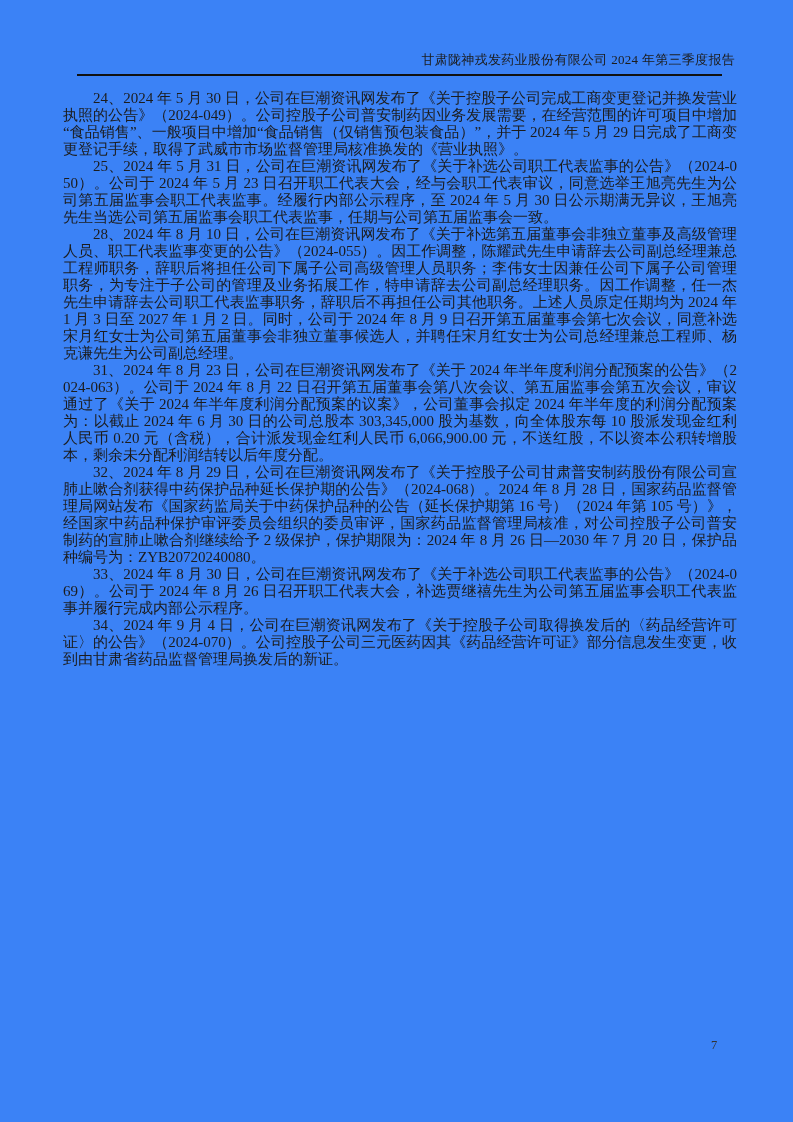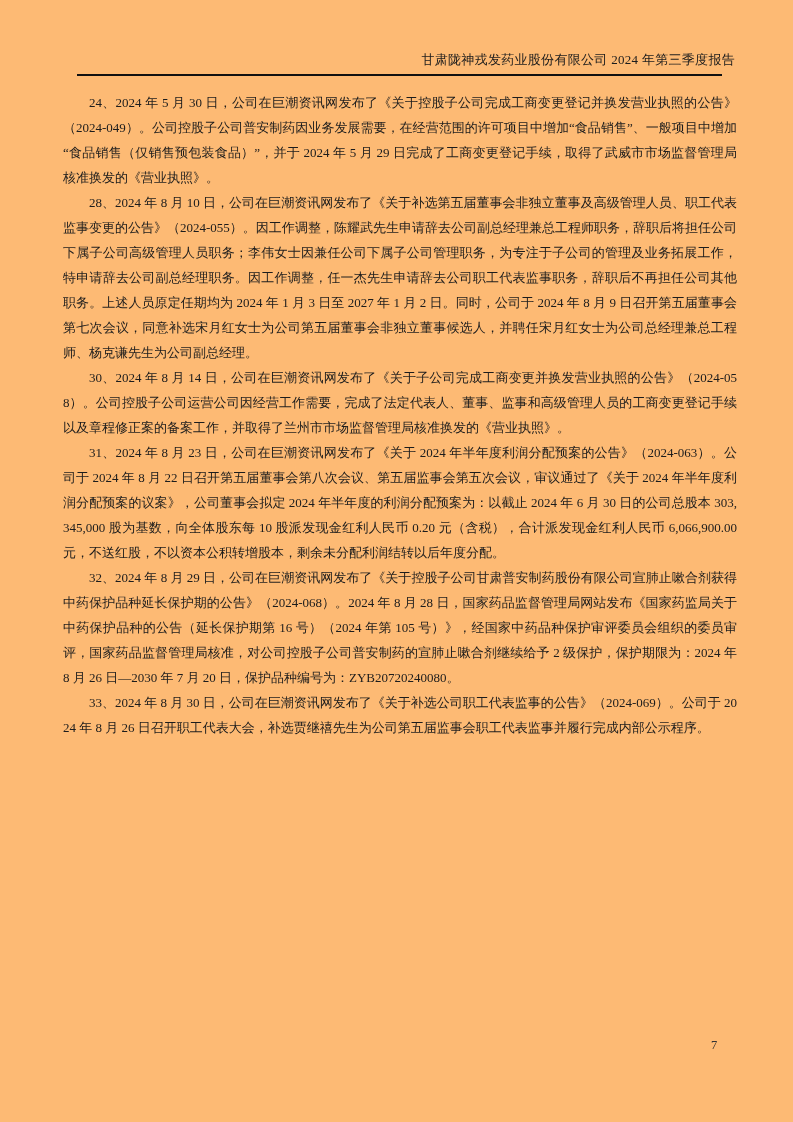--- a/index.html
+++ b/index.html
@@ -4,21 +4,21 @@
 <style>
   html, body {
     margin: 0;
     padding: 0;
     background: #ffffff;
   }
   .page {
     position: relative;
     width: 793px;
     height: 1122px;
-    background: #fdba74;
+    background: #3b82f6;
     overflow: hidden;
     font-family: "Liberation Serif", "DejaVu Serif", serif;
     color: #1c1c1c;
   }
   .header {
     position: absolute;
     left: 63px;
     right: 56px;
     top: 51px;
   }
@@ -32,22 +32,22 @@
   .header-rule {
     height: 0;
     border-bottom: 2px solid #111;
     margin: 0 15px 0 14px;
   }
   .body {
     position: absolute;
     left: 63px;
     right: 56px;
     top: 90px;
-    font-size: 13px;
-    line-height: 25px;
+    font-size: 15px;
+    line-height: 17px;
     text-align: justify;
   }
   .body p.para {
     margin: 0;
     padding: 0;
     text-indent: 2em;
     word-break: break-all;
   }
   .footer-page-number {
     position: absolute;
@@ -64,22 +64,23 @@
 
 <div class="page">
 
   <div class="header">
     <div class="header-title">甘肃陇神戎发药业股份有限公司 2024 年第三季度报告</div>
     <div class="header-rule"></div>
   </div>
 
   <div class="body">
       <p class="para">24、2024 年 5 月 30 日，公司在巨潮资讯网发布了《关于控股子公司完成工商变更登记并换发营业执照的公告》（2024-049）。公司控股子公司普安制药因业务发展需要，在经营范围的许可项目中增加“食品销售”、一般项目中增加“食品销售（仅销售预包装食品）”，并于 2024 年 5 月 29 日完成了工商变更登记手续，取得了武威市市场监督管理局核准换发的《营业执照》。</p>
+      <p class="para">25、2024 年 5 月 31 日，公司在巨潮资讯网发布了《关于补选公司职工代表监事的公告》（2024-050）。公司于 2024 年 5 月 23 日召开职工代表大会，经与会职工代表审议，同意选举王旭亮先生为公司第五届监事会职工代表监事。经履行内部公示程序，至 2024 年 5 月 30 日公示期满无异议，王旭亮先生当选公司第五届监事会职工代表监事，任期与公司第五届监事会一致。</p>
       <p class="para">28、2024 年 8 月 10 日，公司在巨潮资讯网发布了《关于补选第五届董事会非独立董事及高级管理人员、职工代表监事变更的公告》（2024-055）。因工作调整，陈耀武先生申请辞去公司副总经理兼总工程师职务，辞职后将担任公司下属子公司高级管理人员职务；李伟女士因兼任公司下属子公司管理职务，为专注于子公司的管理及业务拓展工作，特申请辞去公司副总经理职务。因工作调整，任一杰先生申请辞去公司职工代表监事职务，辞职后不再担任公司其他职务。上述人员原定任期均为 2024 年 1 月 3 日至 2027 年 1 月 2 日。同时，公司于 2024 年 8 月 9 日召开第五届董事会第七次会议，同意补选宋月红女士为公司第五届董事会非独立董事候选人，并聘任宋月红女士为公司总经理兼总工程师、杨克谦先生为公司副总经理。</p>
-      <p class="para">30、2024 年 8 月 14 日，公司在巨潮资讯网发布了《关于子公司完成工商变更并换发营业执照的公告》（2024-058）。公司控股子公司运营公司因经营工作需要，完成了法定代表人、董事、监事和高级管理人员的工商变更登记手续以及章程修正案的备案工作，并取得了兰州市市场监督管理局核准换发的《营业执照》。</p>
       <p class="para">31、2024 年 8 月 23 日，公司在巨潮资讯网发布了《关于 2024 年半年度利润分配预案的公告》（2024-063）。公司于 2024 年 8 月 22 日召开第五届董事会第八次会议、第五届监事会第五次会议，审议通过了《关于 2024 年半年度利润分配预案的议案》，公司董事会拟定 2024 年半年度的利润分配预案为：以截止 2024 年 6 月 30 日的公司总股本 303,345,000 股为基数，向全体股东每 10 股派发现金红利人民币 0.20 元（含税），合计派发现金红利人民币 6,066,900.00 元，不送红股，不以资本公积转增股本，剩余未分配利润结转以后年度分配。</p>
       <p class="para">32、2024 年 8 月 29 日，公司在巨潮资讯网发布了《关于控股子公司甘肃普安制药股份有限公司宣肺止嗽合剂获得中药保护品种延长保护期的公告》（2024-068）。2024 年 8 月 28 日，国家药品监督管理局网站发布《国家药监局关于中药保护品种的公告（延长保护期第 16 号）（2024 年第 105 号）》，经国家中药品种保护审评委员会组织的委员审评，国家药品监督管理局核准，对公司控股子公司普安制药的宣肺止嗽合剂继续给予 2 级保护，保护期限为：2024 年 8 月 26 日—2030 年 7 月 20 日，保护品种编号为：ZYB20720240080。</p>
       <p class="para">33、2024 年 8 月 30 日，公司在巨潮资讯网发布了《关于补选公司职工代表监事的公告》（2024-069）。公司于 2024 年 8 月 26 日召开职工代表大会，补选贾继禧先生为公司第五届监事会职工代表监事并履行完成内部公示程序。</p>
+      <p class="para">34、2024 年 9 月 4 日，公司在巨潮资讯网发布了《关于控股子公司取得换发后的〈药品经营许可证〉的公告》（2024-070）。公司控股子公司三元医药因其《药品经营许可证》部分信息发生变更，收到由甘肃省药品监督管理局换发后的新证。</p>
     </div>
 
   <div class="footer-page-number">7</div>
 
 </div>
 
 </body></html>

